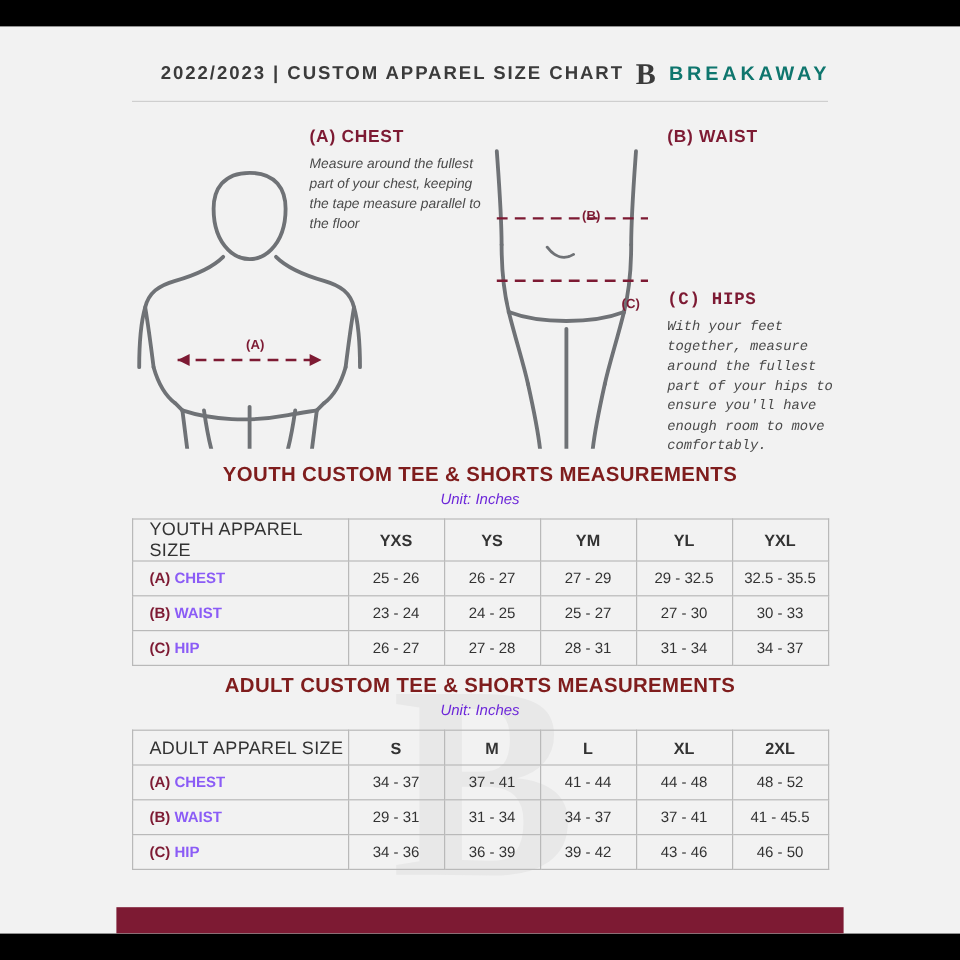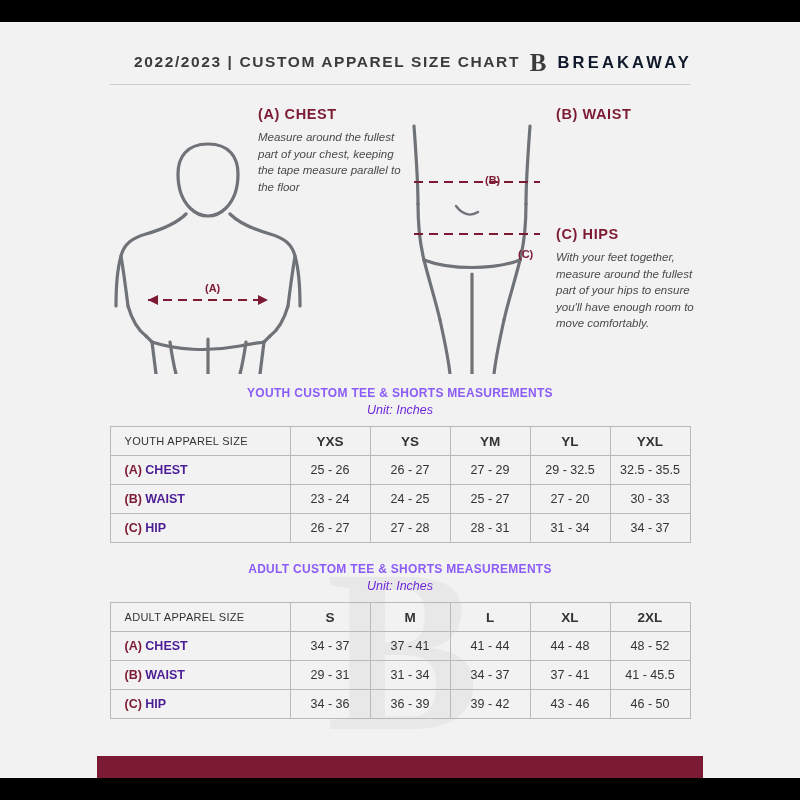--- a/index.html
+++ b/index.html
@@ -73,21 +73,21 @@
     font-size: 25px;
     font-weight: bold;
     color: #3b3b3b;
     line-height: 25px;
     letter-spacing: -1px;
   }
   .brand-name {
     font-size: 16.5px;
     font-weight: bold;
     letter-spacing: 3.2px;
-    color: #0f172a;
+    color: #0f766e;
   }
   .header-rule {
     position: absolute;
     left: 110px;
     top: 62px;
     width: 580px;
     height: 1px;
     background: #cfcfcf;
   }
 
@@ -113,43 +113,43 @@
     margin-bottom: 7px;
   }
   .callout-body {
     font-size: 11.5px;
     font-style: italic;
     line-height: 16.5px;
     color: #4a4a4a;
   }
   #callout-chest { left: 258px; top: 22px; width: 145px; }
   #callout-waist { left: 556px; top: 22px; width: 140px; }
-  #callout-hips  { left: 556px; top: 142px; width: 140px; }
+  #callout-hips  { left: 556px; top: 158px; width: 140px; font-family: Liberation Mono, monospace; }
 
   .marker {
     position: absolute;
     font-size: 11px;
     font-weight: bold;
     color: #7d1a33;
   }
   #marker-a { left: 205px; top: 198px; }
   #marker-b { left: 485px; top: 90px; }
   #marker-c { left: 518px; top: 164px; }
 
   
   .table-block { position: absolute; left: 0; width: 800px; }
   #block-youth { top: 364px; }
   #block-adult { top: 540px; }
 
   .table-title {
     text-align: center;
-    font-size: 12px;
+    font-size: 17px;
     font-weight: bold;
     letter-spacing: 0.3px;
-    color: #8b5cf6;
+    color: #7f1d1d;
   }
   .table-unit {
     text-align: center;
     font-size: 12.5px;
     font-style: italic;
     color: #6d28d9;
     margin-top: 3px;
     margin-bottom: 9px;
   }
   table.size-table {
@@ -167,31 +167,31 @@
     padding: 0;
   }
   table.size-table .row-label {
     text-align: left;
     padding-left: 14px;
     font-weight: bold;
     font-size: 12.5px;
   }
   table.size-table thead th {
     font-weight: bold;
-    font-size: 11px;
+    font-size: 15px;
   }
   table.size-table thead th.hdr-label {
     text-align: left;
     padding-left: 14px;
     font-weight: normal;
     letter-spacing: 0.3px;
   }
   table.size-table thead th.hdr-size { font-size: 13.5px; }
   .lbl-letter { color: #7d1a33; }
-  .lbl-word { color: #4c1d95; }
+  .lbl-word { color: #8b5cf6; }
 
   
   .footer-band {
     position: absolute;
     left: 97px;
     top: 734px;
     width: 606px;
     height: 22px;
     background: #7d1a33;
   }
@@ -303,21 +303,21 @@
             <td>26 - 27</td>
             <td>27 - 29</td>
             <td>29 - 32.5</td>
             <td>32.5 - 35.5</td>
           </tr>
           <tr>
             <td class="row-label"><span class="lbl-letter">(B)</span> <span class="lbl-word">WAIST</span></td>
             <td>23 - 24</td>
             <td>24 - 25</td>
             <td>25 - 27</td>
-            <td>27 - 20</td>
+            <td>27 - 30</td>
             <td>30 - 33</td>
           </tr>
           <tr>
             <td class="row-label"><span class="lbl-letter">(C)</span> <span class="lbl-word">HIP</span></td>
             <td>26 - 27</td>
             <td>27 - 28</td>
             <td>28 - 31</td>
             <td>31 - 34</td>
             <td>34 - 37</td>
           </tr>

